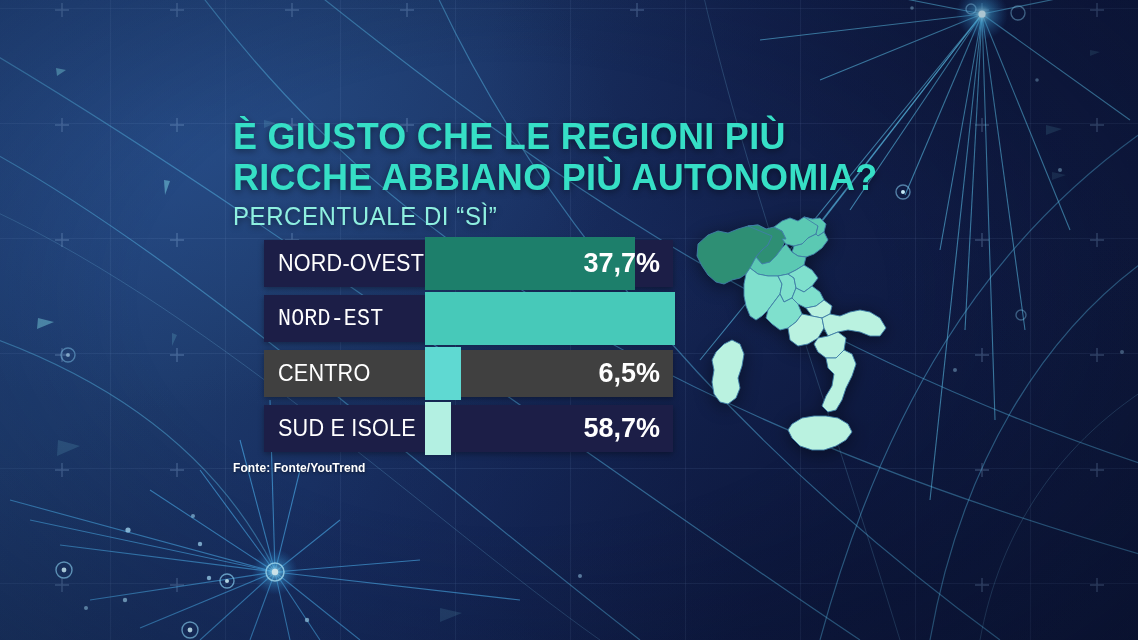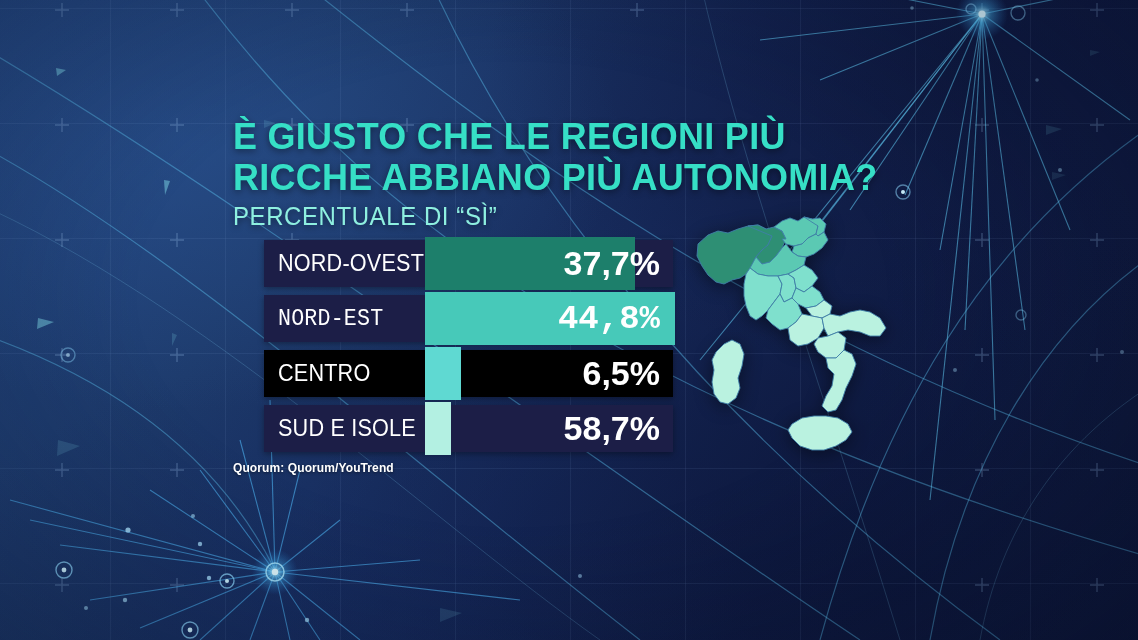--- a/index.html
+++ b/index.html
@@ -86,21 +86,21 @@
     position:absolute;
     left:161px;
     top:-3px;
     height:53px;
     z-index:1;
   }
   .row-value {
     position:absolute; right:13px; top:0; height:47px;
     display:flex; align-items:center;
     color:#ffffff;
-    font-size:34px;
+    font-size:27px;
     font-weight:bold;
     letter-spacing:0px;
     white-space:nowrap;
     z-index:2;
   }
   #source {
     position:absolute; left:233px; top:461px;
     color:#ffffff;
     font-size:12px;
     font-weight:bold;
@@ -268,35 +268,34 @@
 
 <div id="chart">
     <div class="bar-row" style="background: rgb(28, 30, 71);">
       <div class="bar-fill" style="width: 210.366px; background: rgb(29, 127, 107);"></div>
       <div class="row-label" style="color: rgb(255, 255, 255);">NORD-OVEST</div>
       <div class="row-value" style="color: rgb(255, 255, 255);">37,7%</div>
     </div>
     <div class="bar-row" style="background: rgb(28, 30, 71); font-family: Liberation Mono, monospace;">
       <div class="bar-fill" style="width: 249.984px; background: rgb(71, 201, 185);"></div>
       <div class="row-label" style="color: rgb(255, 255, 255);">NORD-EST</div>
-      <div class="row-value" style="color: rgb(255, 255, 255);">44,8%</div>
     </div>
-    <div class="bar-row" style="background: #000000;">
+    <div class="bar-row" style="background: #404040;">
       <div class="bar-fill" style="width: 36.27px; background: rgb(95, 217, 210);"></div>
       <div class="row-label" style="color: rgb(255, 255, 255);">CENTRO</div>
       <div class="row-value" style="color: rgb(255, 255, 255);">6,5%</div>
     </div>
     <div class="bar-row" style="background: rgb(28, 30, 71);">
       <div class="bar-fill" style="width: 25.668px; background: rgb(179, 240, 226);"></div>
       <div class="row-label" style="color: rgb(255, 255, 255);">SUD E ISOLE</div>
       <div class="row-value" style="color: rgb(255, 255, 255);">58,7%</div>
     </div>
   </div>
 
-<div id="source">Quorum: Quorum/YouTrend</div>
+<div id="source">Fonte: Fonte/YouTrend</div>
 
 <div id="map-wrap">
   <svg viewBox="0 0 215 252">
     <g stroke="#3f7fa8" stroke-width="0.9" stroke-linejoin="round">
 
       <path fill="#2e8f74" d="M4 32 L14 23 L24 19 L34 21 L44 17 L54 14 L64 13 L72 17 L78 24 L74 33
            L68 38 L62 45 L58 54 L52 62 L46 66 L38 68 L30 72 L22 70 L14 63 L8 54
            L3 44 Z" stroke="#3f7fa8"></path>
       <path fill="#2e8f74" d="M54 14 L64 13 L72 17 L80 15 L88 19 L92 27 L88 36 L82 44 L76 50 L68 52
            L62 45 L68 38 L74 33 L78 24 Z" stroke="#3f7fa8"></path>

